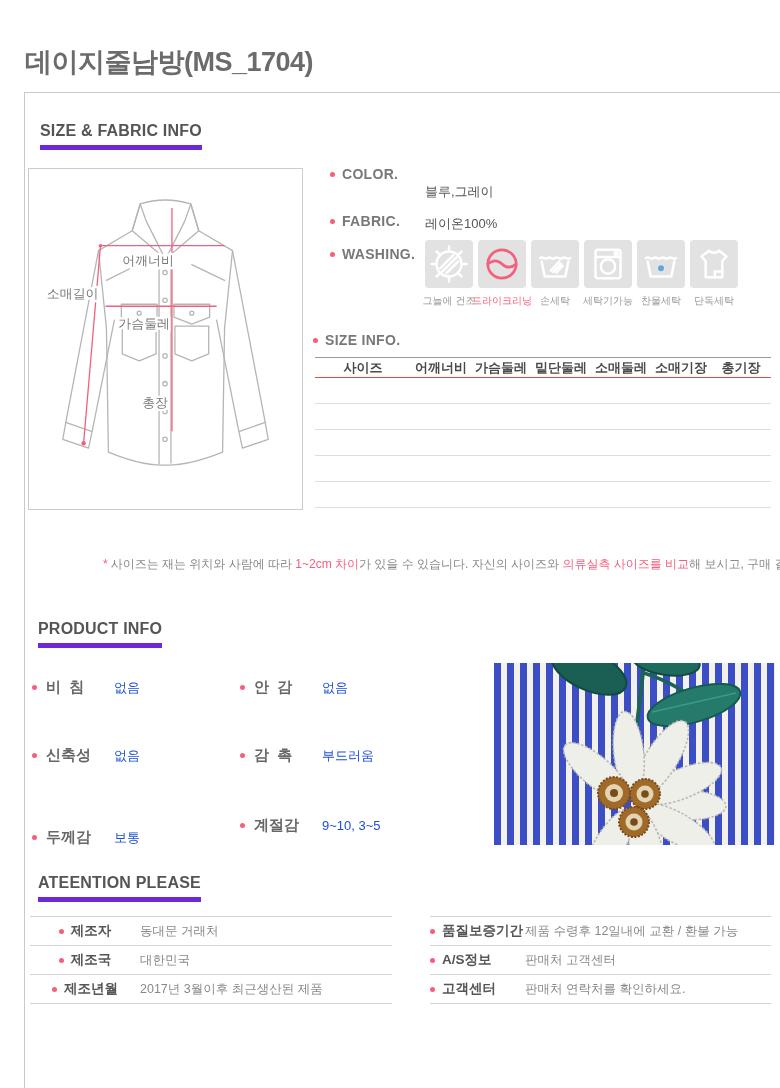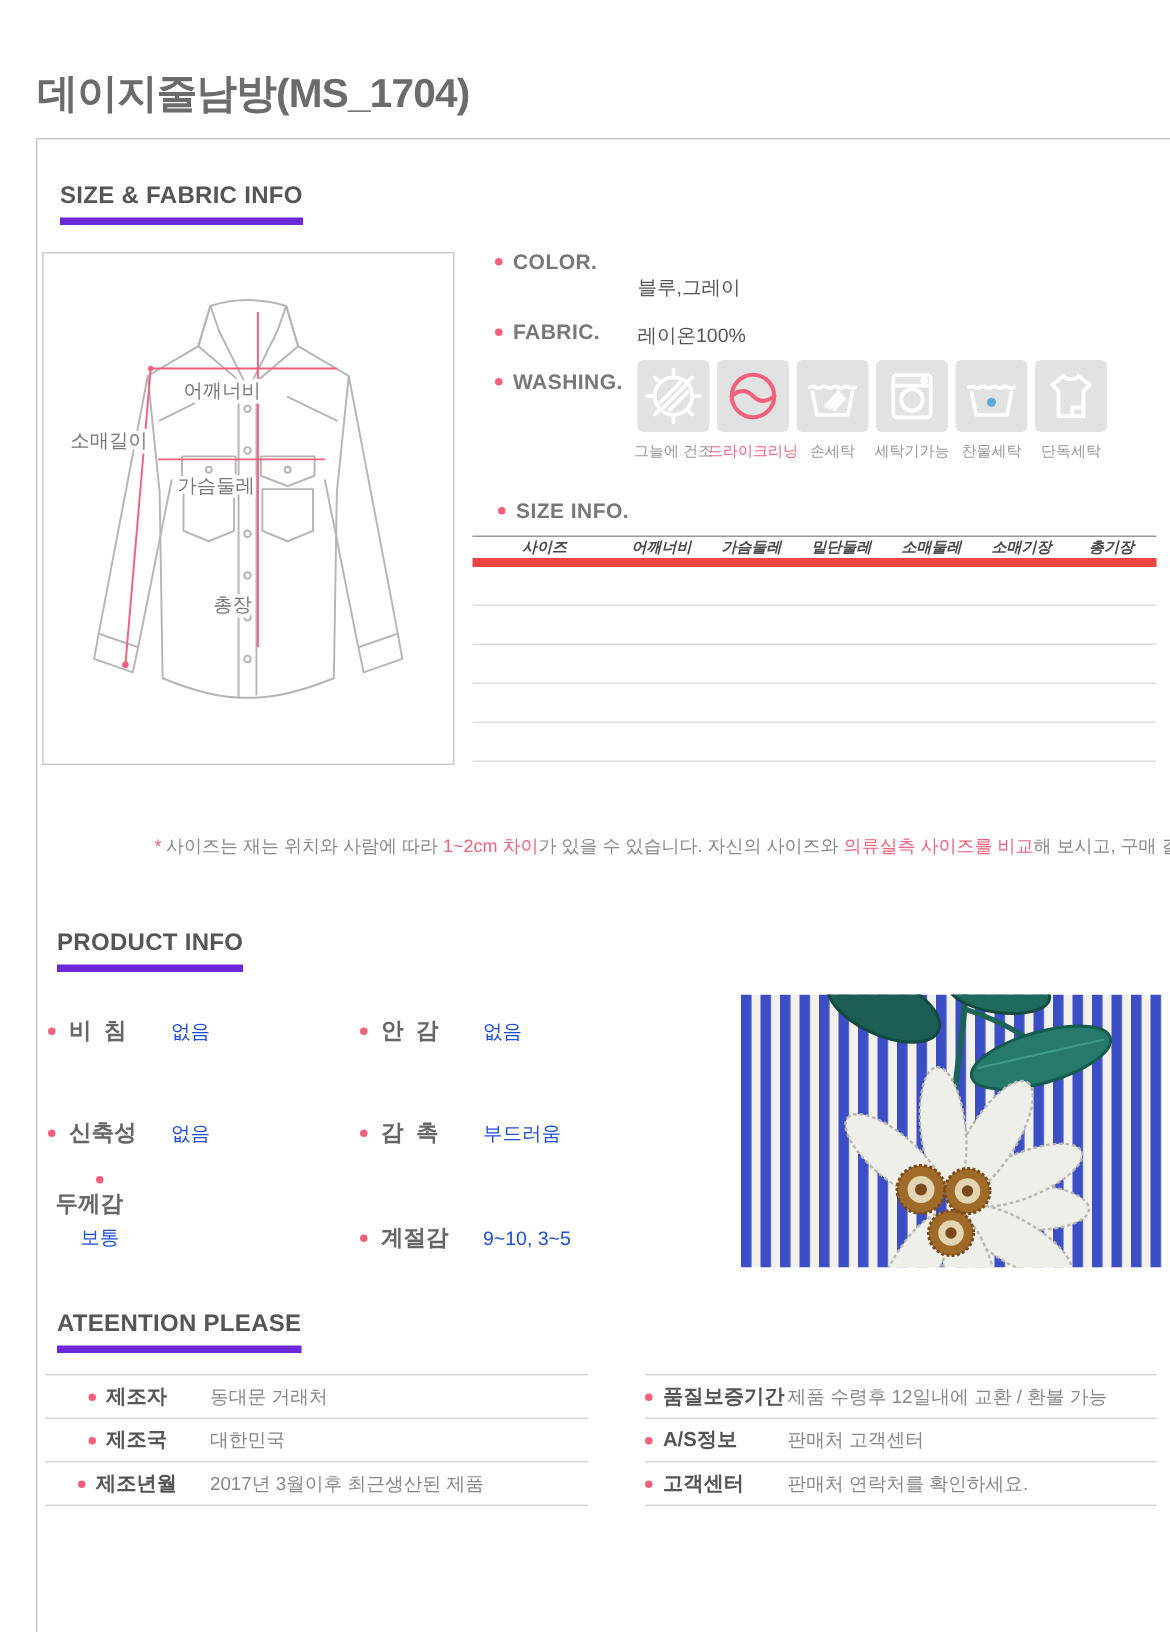--- a/index.html
+++ b/index.html
@@ -43,22 +43,22 @@
     display:flex; align-items:center; justify-content:center;
   }
   .wash-label {
     margin-top:6px; font-size:10px; color:#999; white-space:nowrap;
   }
   .wash-label.hl { color:#f4607c; }
   
   .size-table { position:absolute; left:315px; top:357px; width:456px; }
   .st-row { display:grid; grid-template-columns:96px repeat(6,1fr); align-items:center; text-align:center; }
   .st-head {
-    height:21px; border-top:1px solid #9a9a9a; border-bottom:6px solid #ef4444;
-    font-size:10px; font-weight:bold; color:#4a4a4a;font-style:italic;
+    height:21px; border-top:1px solid #9a9a9a; border-bottom:1px solid #ef4444;
+    font-size:13px; font-weight:bold; color:#4a4a4a;
   }
   .st-data { height:25px; border-bottom:1px solid #ddd; font-size:12.5px; color:#555; }
   .st-empty { height:26px; border-bottom:1px solid #ddd; }
   .note {
     position:absolute; left:103px; top:556px; white-space:nowrap;
     font-size:12px; color:#888;
   }
   .note .red { color:#f4607c; }
   .note .star { color:#f4607c; margin-right:3px; }
   
@@ -212,21 +212,21 @@
       <div class="wash-tile">
         <svg viewBox="0 0 24 24" width="40" height="40" fill="none" stroke="#fff" stroke-width="1.5" stroke-linecap="round" stroke-linejoin="round">
           <path d="M9,4 C10,5.6 14,5.6 15,4 L19.5,7.5 L17,10.2 L17,20 L7,20 L7,10.2 L4.5,7.5 Z"></path>
           <path d="M17,16.5 L12.5,16.5 L12.5,20"></path>
         </svg>
       </div>
       <div class="wash-label">단독세탁</div>
     </div>
   </div>
 
-  <div class="spec-label" style="left:332px; top:332px;">
+  <div class="spec-label" style="left:313px; top:332px;">
     <span class="dot"></span>
     <span>SIZE INFO.</span>
   </div>
 
   <div class="size-table">
     <div class="st-row st-head">
       <div>사이즈</div>
       <div>어깨너비</div>
       <div>가슴둘레</div>
       <div>밑단둘레</div>
@@ -260,21 +260,21 @@
   <div class="pi-item" style="left:32px; top:746px;">
     <span class="dot"></span>
     <span class="pi-label">신축성</span>
     <span class="pi-value">없음</span>
   </div>
   <div class="pi-item" style="left:240px; top:746px;">
     <span class="dot"></span>
     <span class="pi-label">감  촉</span>
     <span class="pi-value">부드러움</span>
   </div>
-  <div class="pi-item" style="left:32px; top:784px;flex-direction:column;">
+  <div class="pi-item" style="left:32px; top:828px;">
     <span class="dot"></span>
     <span class="pi-label">두께감</span>
     <span class="pi-value">보통</span>
   </div>
   <div class="pi-item" style="left:240px; top:816px;">
     <span class="dot"></span>
     <span class="pi-label">계절감</span>
     <span class="pi-value">9~10, 3~5</span>
   </div>
 

